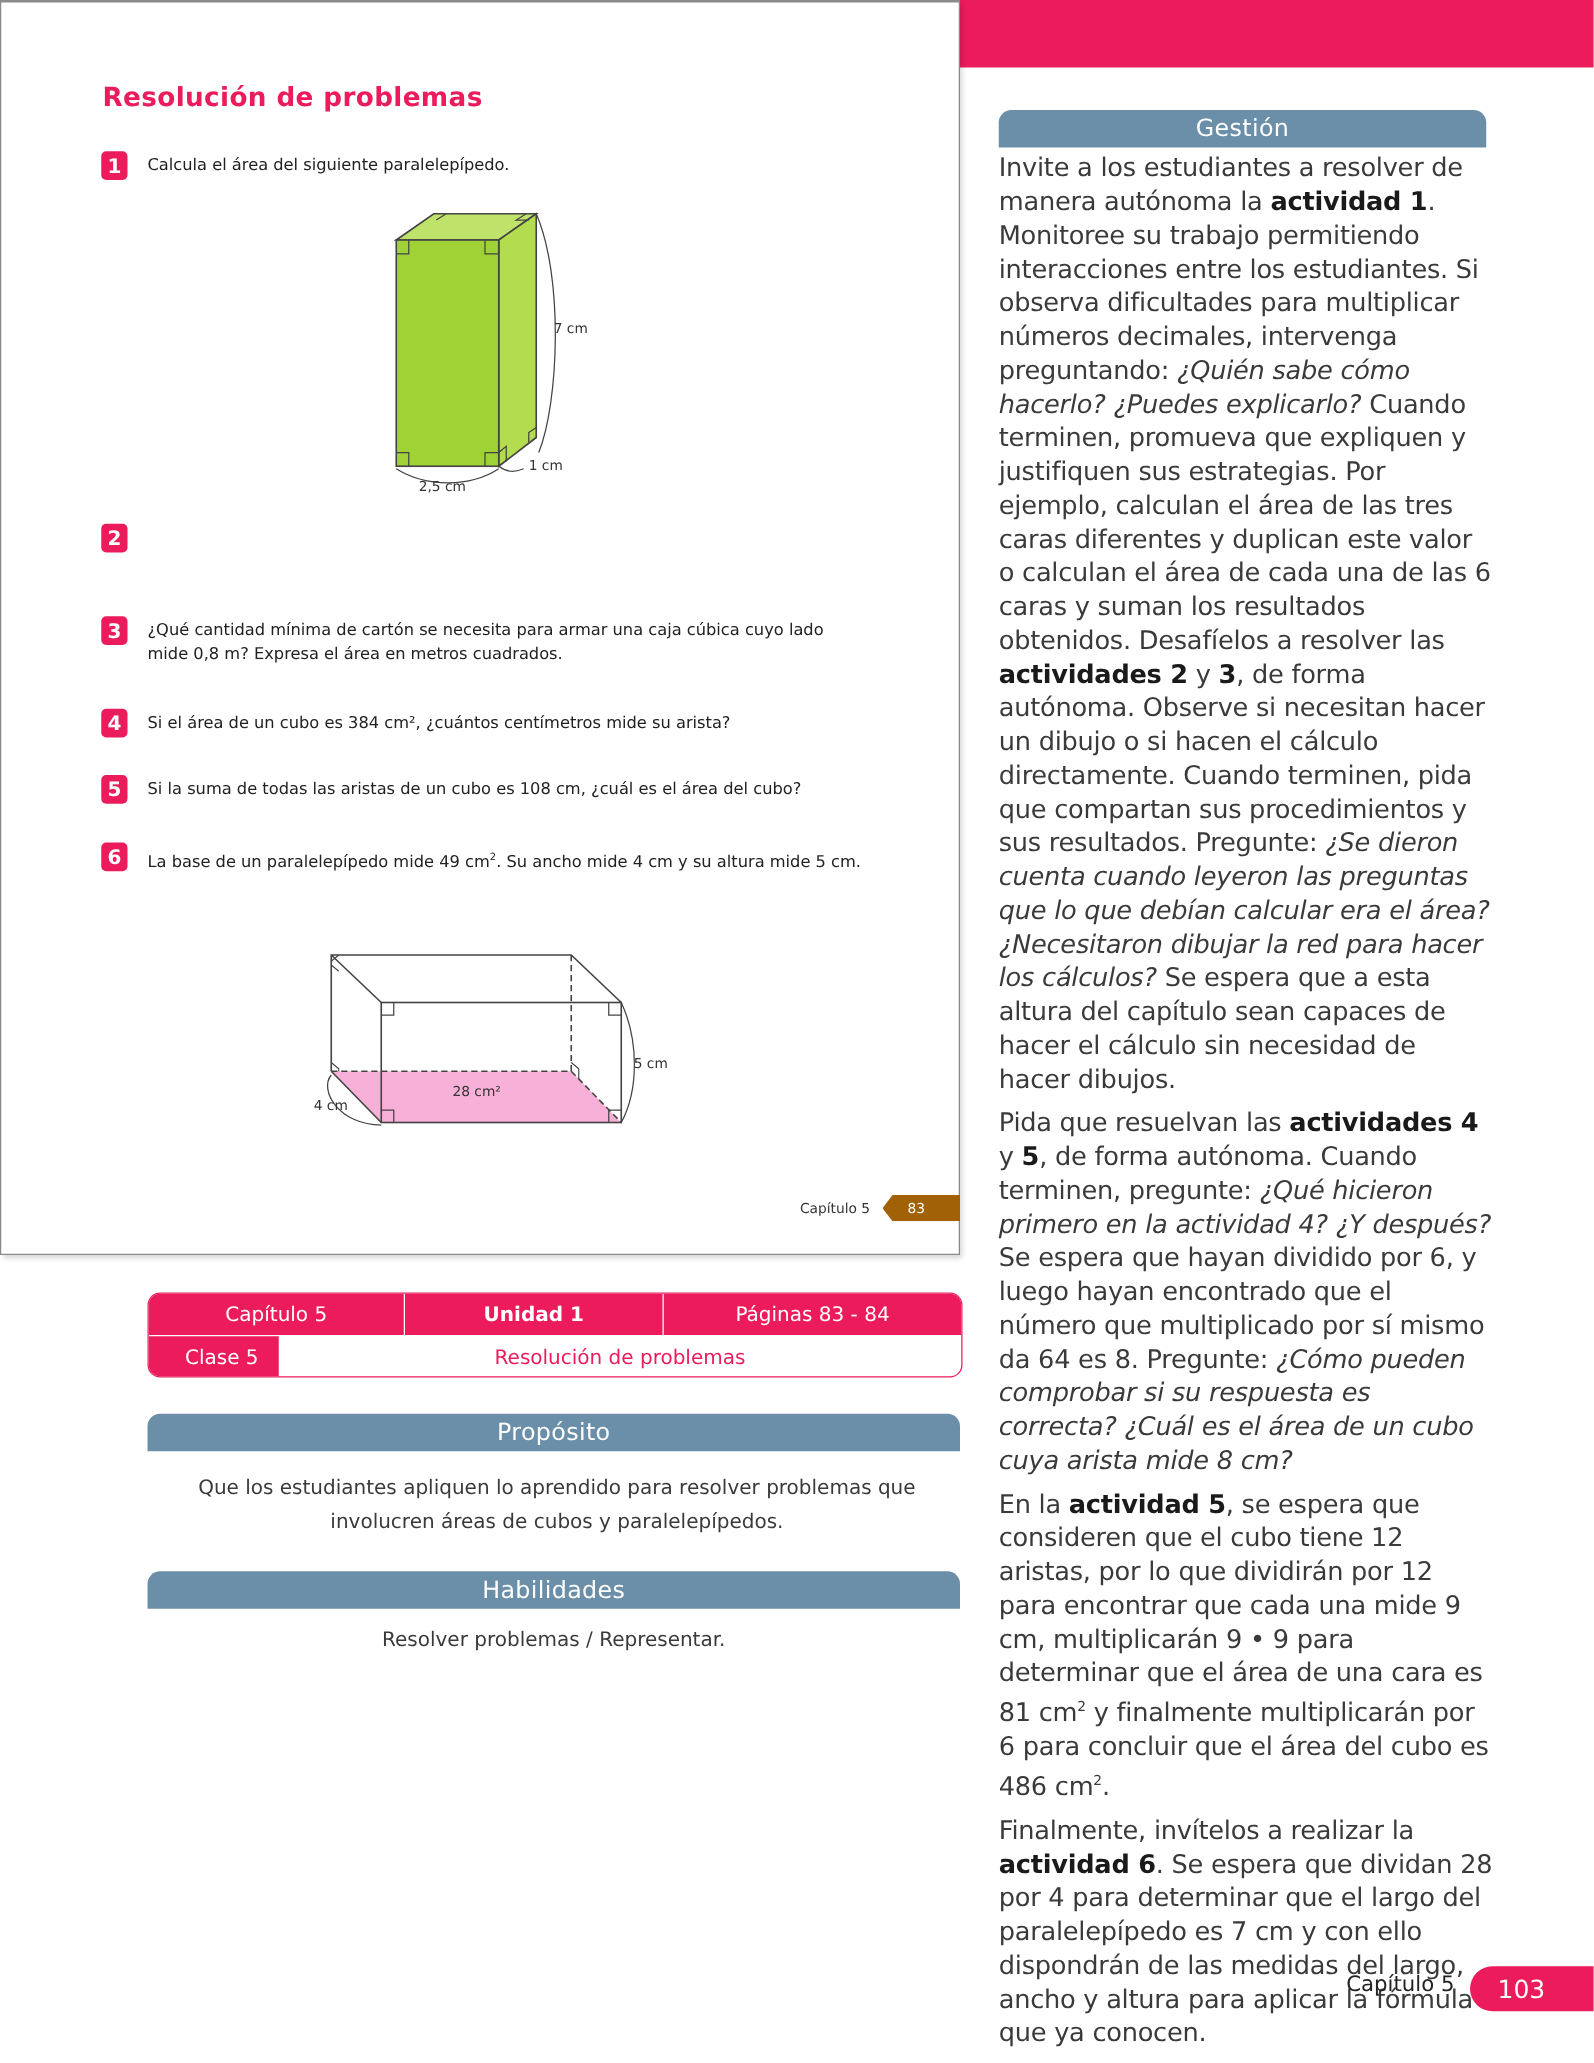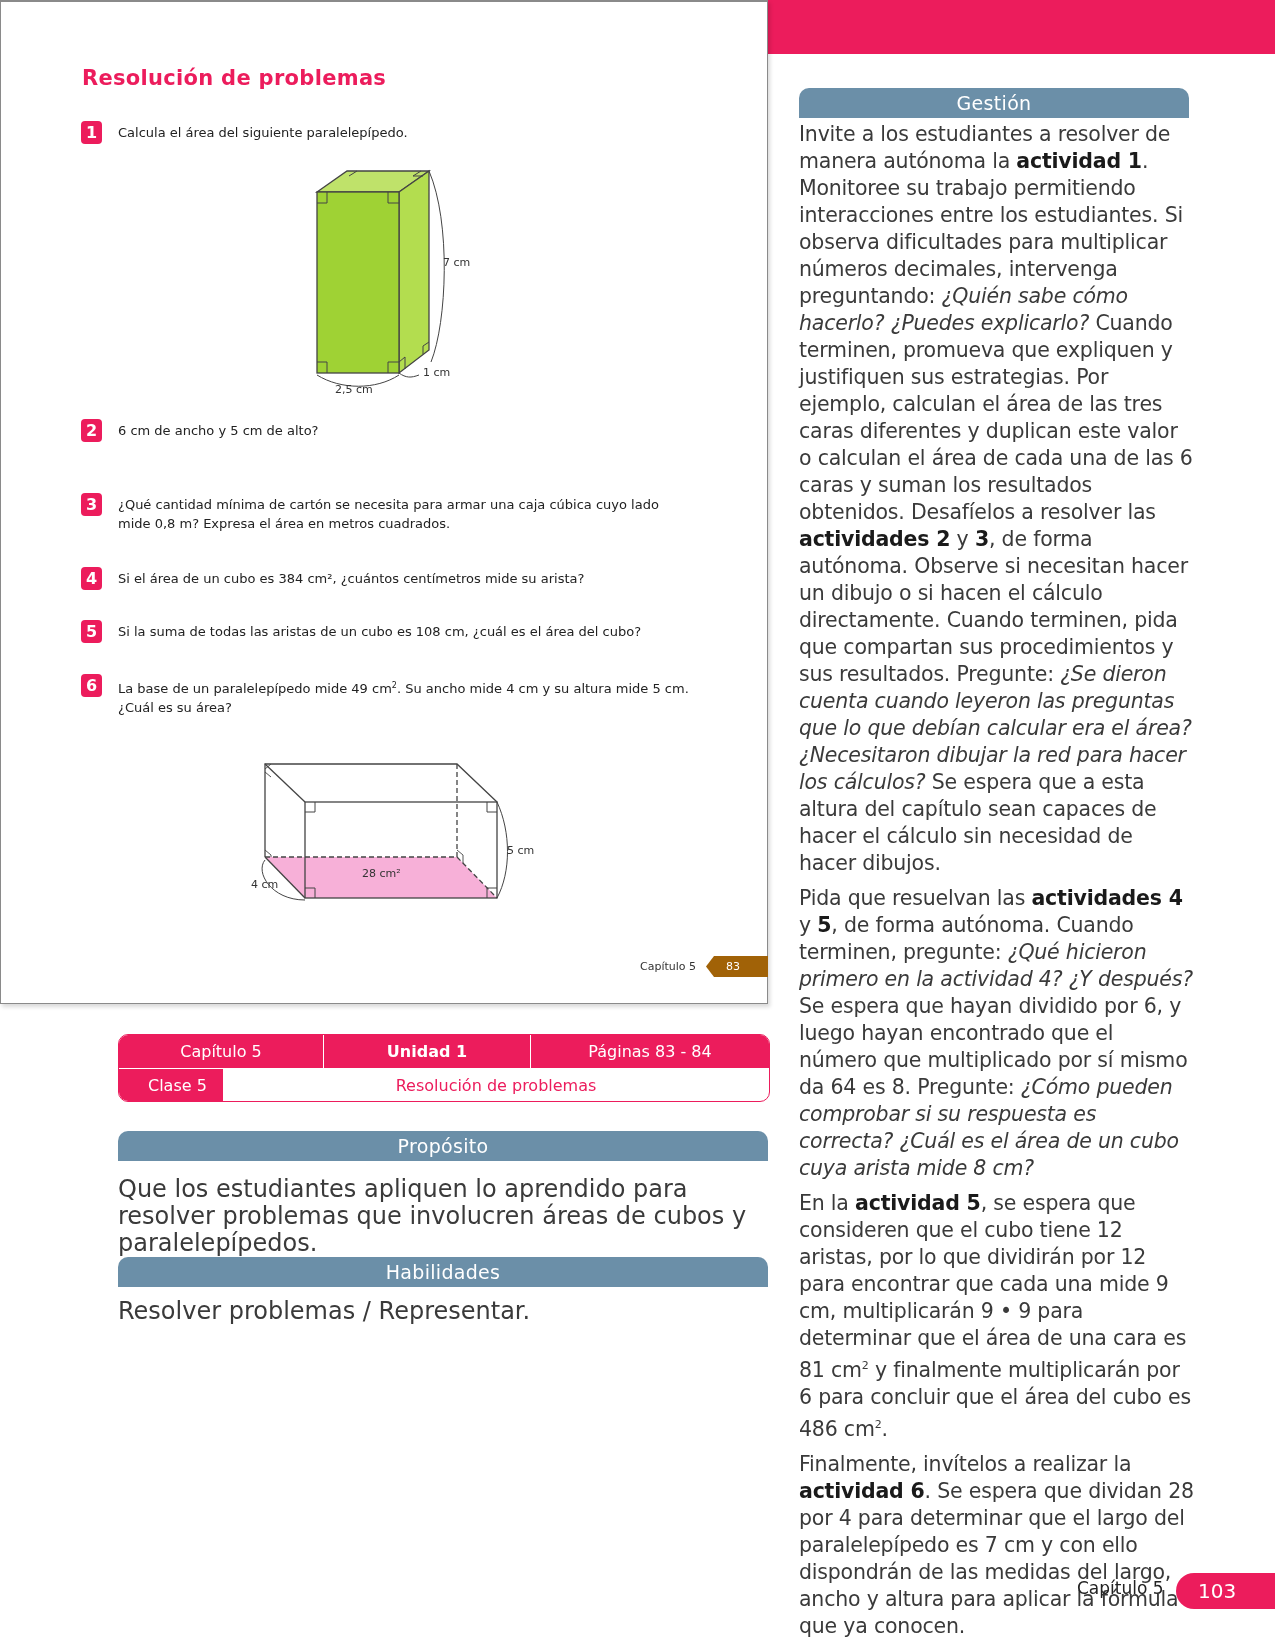--- a/index.html
+++ b/index.html
@@ -45,21 +45,21 @@
   .info-row1 .cell:last-child { border-right: none; }
   .info-row2 { display: flex; height: 34px; border-top: 1.5px solid #fff; }
   .info-row2 .clase { width: 104px; background: #ec1c5c; color: #fff; display: flex; align-items: center; padding-left: 29px; }
   .info-row2 .topic { flex: 1; color: #ec1c5c; display: flex; align-items: center; justify-content: center; }
   .bold { font-weight: bold; }
 
   .section-header {
     position: absolute; height: 30px; background: #6b8fa8; color: #fff; font-size: 19px;
     text-align: center; line-height: 30px; border-radius: 10px 10px 0 0; letter-spacing: 0.3px;
   }
-  .body-text { position: absolute; font-size: 24px; line-height: 27px; color: #3a3a3a; }
+  .body-text { position: absolute; font-size: 16px; line-height: 27px; color: #3a3a3a; text-align: center; }
 
   .right-col { position: absolute; left: 799px; top: 121px; width: 395px; font-size: 20.5px; line-height: 27px; color: #3a3a3a; letter-spacing: -0.2px; }
   .right-col p { margin-bottom: 8px; }
   .right-col b { color: #1a1a1a; }
   .right-col sup { font-size: 11px; }
 
   .footer-chapter { position: absolute; left: 1077px; top: 1578px; font-size: 17px; color: #222; }
   .footer-page {
     position: absolute; left: 1176px; top: 1573px; width: 99px; height: 36px; background: #ec1c5c;
     color: #fff; font-size: 20px; line-height: 36px; padding-left: 22px; border-radius: 18px 0 0 18px;
@@ -89,21 +89,20 @@
     <path d="M16,213 C 40,228 75,228 98,213" fill="none" stroke="#444" stroke-width="1"></path>
     <path d="M98,211 C 105,216 110,216 118,213" fill="none" stroke="#444" stroke-width="1"></path>
   </svg>
   <div class="fig-label" style="left:442px; top:254px;">7 cm</div>
   <div class="fig-label" style="left:422px; top:364px;">1 cm</div>
   <div class="fig-label" style="left:334px; top:381px;">2,5 cm</div>
 
   <div class="problem" style="top:417px;">
     <div class="num-badge">2</div>
     <div class="ptext">
-      <div>6 cm de ancho y 5 cm de alto?</div>
     </div>
   </div>
 
   <div class="problem" style="top:491px;">
     <div class="num-badge">3</div>
     <div class="ptext">
       <div>¿Qué cantidad mínima de cartón se necesita para armar una caja cúbica cuyo lado</div>
       <div>mide 0,8 m? Expresa el área en metros cuadrados.</div>
     </div>
   </div>
@@ -115,21 +114,20 @@
 
   <div class="problem" style="top:618px;">
     <div class="num-badge">5</div>
     <div class="ptext">Si la suma de todas las aristas de un cubo es 108 cm, ¿cuál es el área del cubo?</div>
   </div>
 
   <div class="problem" style="top:672px;">
     <div class="num-badge">6</div>
     <div class="ptext">
       <div><span>La base de un paralelepípedo mide 49 cm</span><sup>2</sup><span>. Su ancho mide 4 cm y su altura mide 5 cm.</span></div>
-      <div>¿Cuál es su área?</div>
     </div>
   </div>
 
   <svg class="fig" style="left:240px; top:750px;" width="300" height="160" viewBox="0 0 300 160">
     <polygon points="24,105 216,105 256,146 64,146" fill="#f7b0d8"></polygon>
     <line x1="24" y1="105" x2="216" y2="105" stroke="#444" stroke-width="1.3" stroke-dasharray="5,3"></line>
     <line x1="216" y1="12" x2="216" y2="105" stroke="#444" stroke-width="1.3" stroke-dasharray="5,3"></line>
     <line x1="216" y1="105" x2="256" y2="146" stroke="#444" stroke-width="1.3" stroke-dasharray="5,3"></line>
     <polyline points="24,105 24,12 216,12 256,50" fill="none" stroke="#444" stroke-width="1.3"></polyline>
     <line x1="24" y1="12" x2="64" y2="50" stroke="#444" stroke-width="1.3"></line>

